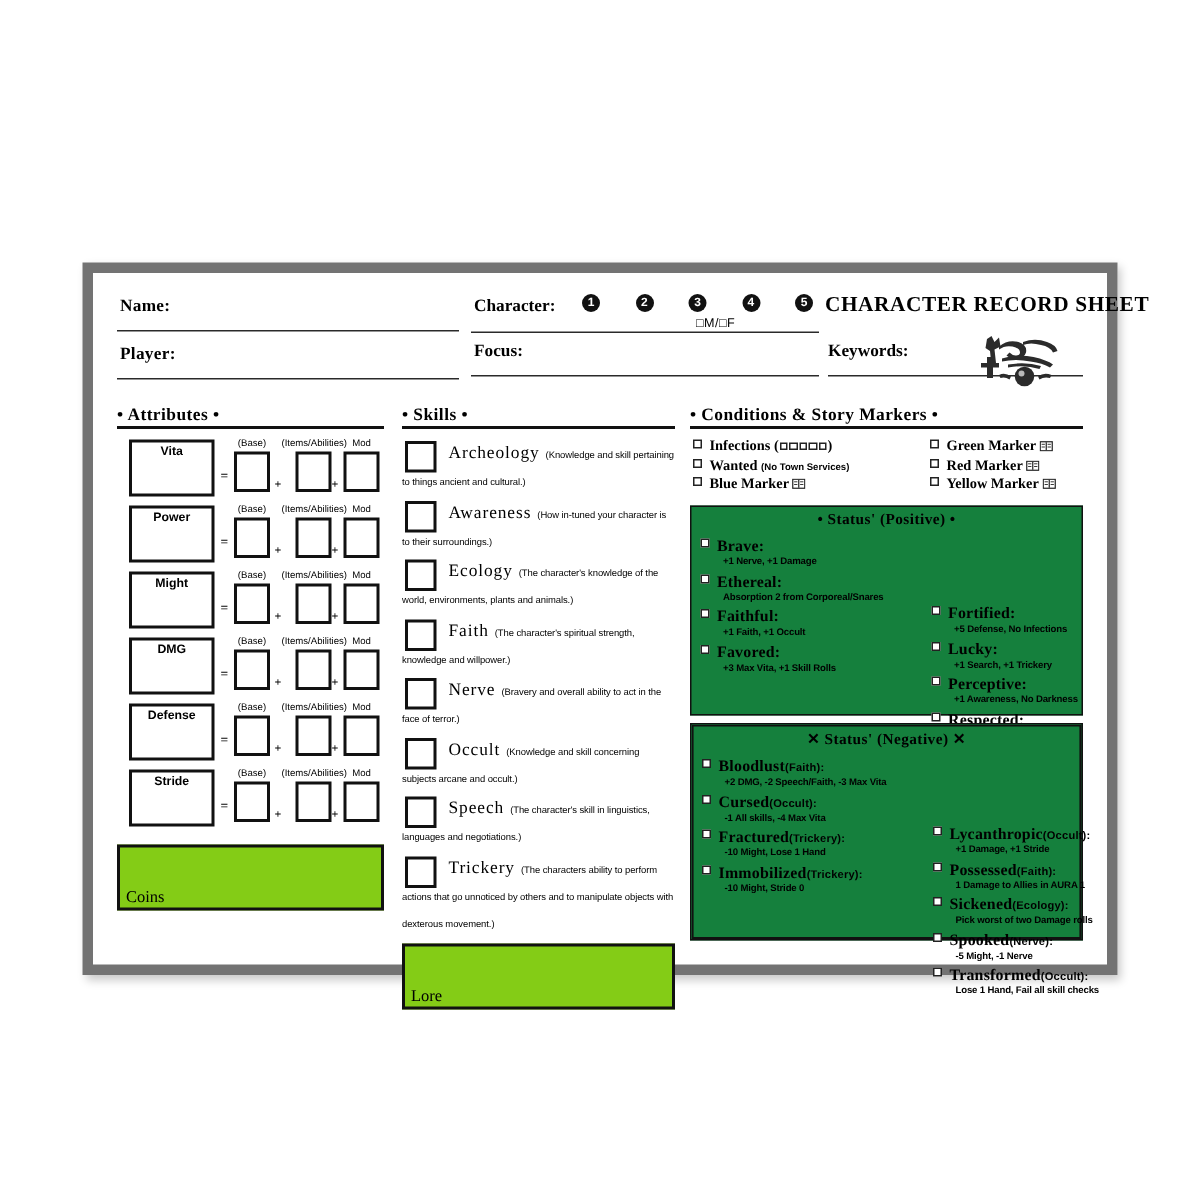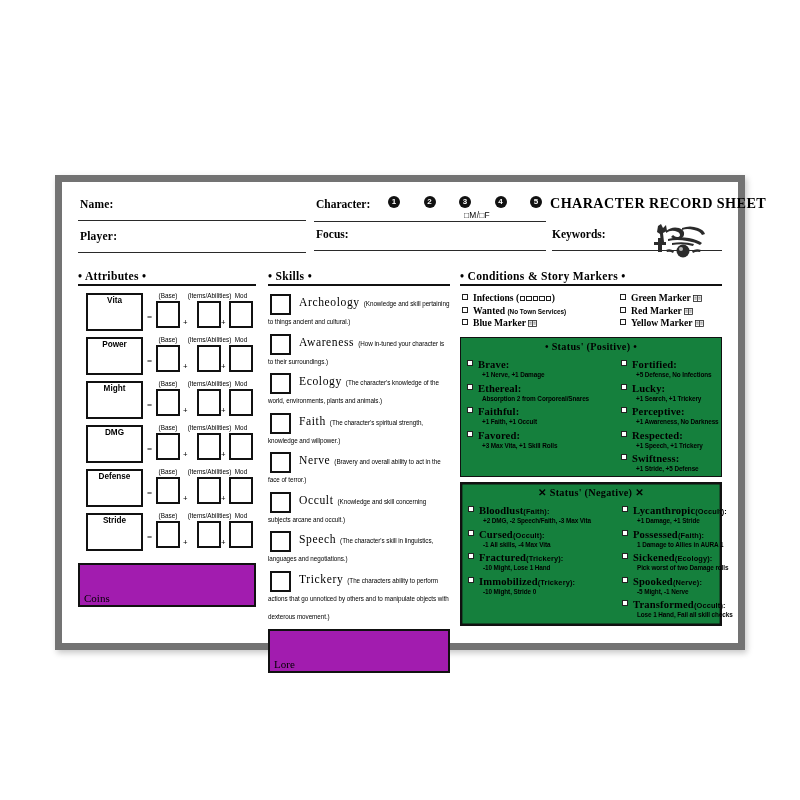--- a/index.html
+++ b/index.html
@@ -86,21 +86,21 @@
     box-sizing:border-box;background:#fff;
   }
   .plus{position:absolute;top:26px;font-size:8px;font-weight:bold;}
   .c1{left:78px;width:24px;} .b1{left:78px;}
   .c2{left:108px;width:47px;} .b2{left:119px;}
   .c3{left:146px;width:34px;} .b3{left:151px;}
   .p1{left:105px;} .p2{left:143px;}
 
   .bigfield{
     position:relative;margin-top:10px;height:44px;border:2.1px solid #111;
-    box-sizing:border-box;background:#a21caf;
+    box-sizing:border-box;background:#84cc16;
   }
   .bigfield .cap2{position:absolute;left:4px;bottom:1px;font-size:11px;}
 
   
   .skill{position:relative;min-height:30px;margin-bottom:3.5px;}
   .skbox{
     position:absolute;left:2px;top:2px;width:21px;height:21px;
     border:2.2px solid #111;box-sizing:border-box;background:#fff;
   }
   .sktxt{margin-left:31px;}
@@ -131,21 +131,21 @@
     position:relative;border:1.4px solid #111;box-sizing:border-box;
     padding:3px 4px 4px 4px;background:#15803d;margin-top:5px;
   }
   .panel.dbl{border:1.4px solid #111;box-shadow:0 0 0 1.4px #111 inset;padding:4px 5px 5px 5px;}
   .ptitle{
     text-align:center;font-weight:bold;font-size:10.2px;letter-spacing:.3px;
     margin-bottom:2px;
   }
   .st-grid{position:relative;}
   .st-col{position:absolute;top:0;width:150px;}
-  .st-col.l{left:2px;} .st-col.r{left:156px;}
+  .st-col.l{left:2px;} .st-col.r{left:156px;margin-top:45px;}
   .st{height:23.5px;position:relative;}
   .stname{font-size:10.6px;font-weight:bold;letter-spacing:.15px;white-space:nowrap;}
   .stpar{font-family:"Liberation Sans",sans-serif;font-size:7.4px;font-weight:bold;}
   .steff{
     font-family:"Liberation Sans",sans-serif;font-size:6.4px;font-weight:bold;
     margin-left:15px;display:block;margin-top:-1px;letter-spacing:-.1px;white-space:nowrap;
   }
   .stcb{
     display:inline-block;width:6px;height:6px;border:1px solid #222;
     margin-right:5px;vertical-align:2px;box-sizing:border-box;background:#fff;

